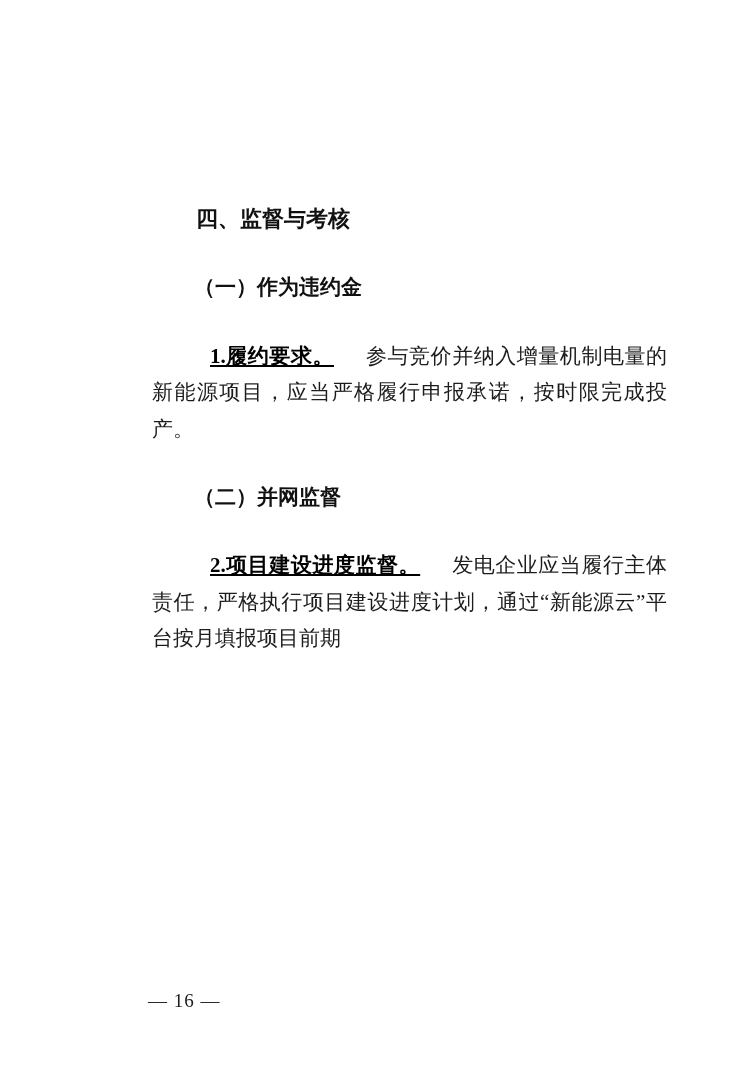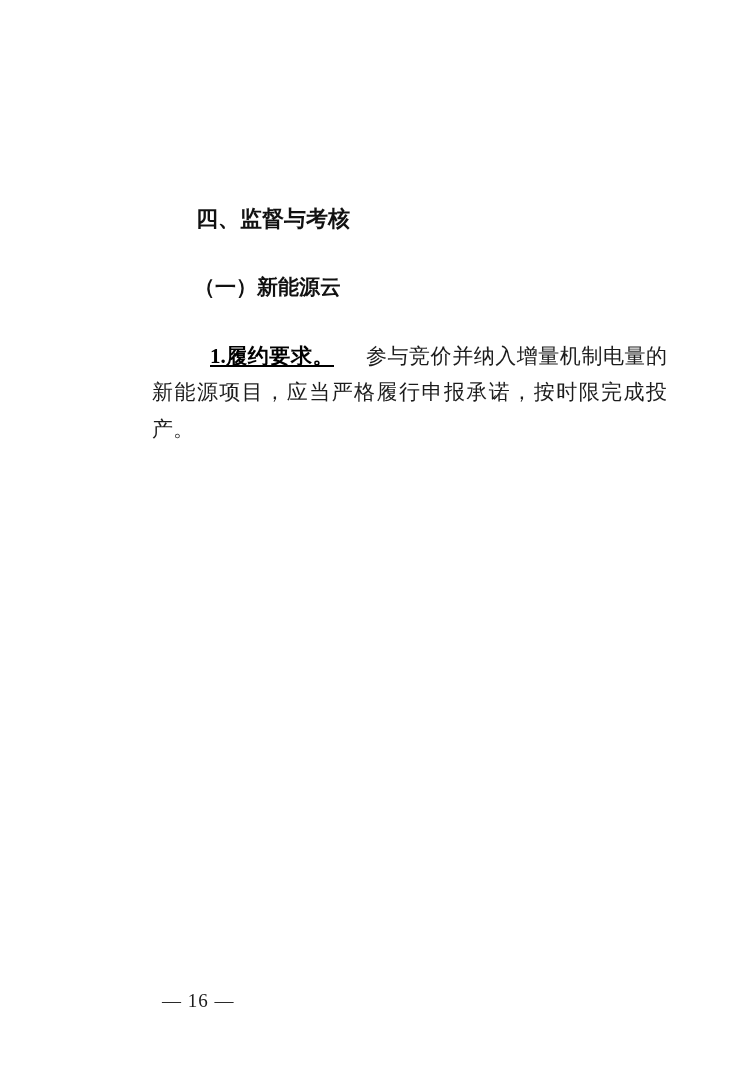--- a/index.html
+++ b/index.html
@@ -58,42 +58,44 @@
   }
 
   .para .lead {
     font-weight: 700;
     color: #000000;
     text-decoration: underline;
   }
 
   .page-number {
     position: absolute;
-    left: 114px;
+    left: 100px;
     top: 941px;
     font-size: 19px;
     line-height: 24px;
     color: #1c1c1c;
     font-family: "Liberation Serif", "DejaVu Serif", serif;
     letter-spacing: 1px;
   }
 </style>
 </head>
 <body>
 
 <div class="page">
   <div class="content">
 
     <div class="h1">四、监督与考核</div>
 
-    <div class="h2">（一）新能源云</div>
+    <div class="h2">（一）作为违约金</div>
 
     <p class="para"><span class="lead">1.履约要求。</span><span>参与竞价并纳入增量机制电量的新能源项目，应当严格履行申报承诺，按时限完成投产。</span></p>
 
 
 
+    <div class="h2">（二）并网监督</div>
 
 
+    <p class="para"><span class="lead">2.项目建设进度监督。</span><span>发电企业应当履行主体责任，严格执行项目建设进度计划，通过“新能源云”平台按月填报项目前期</span></p>
 
   </div>
 
   <div class="page-number">— 16 —</div>
 </div>
 
 </body></html>

